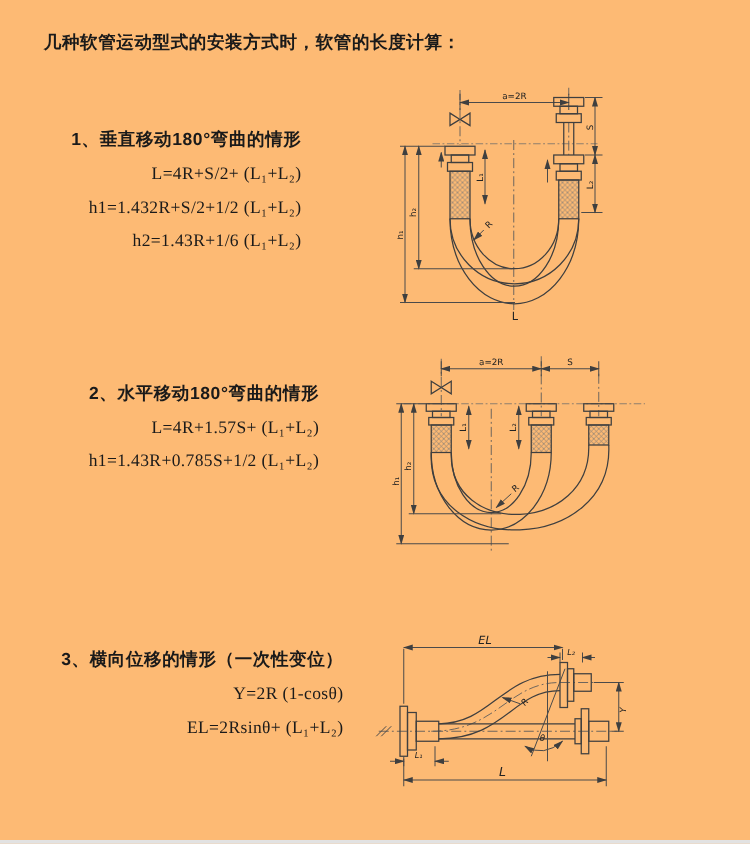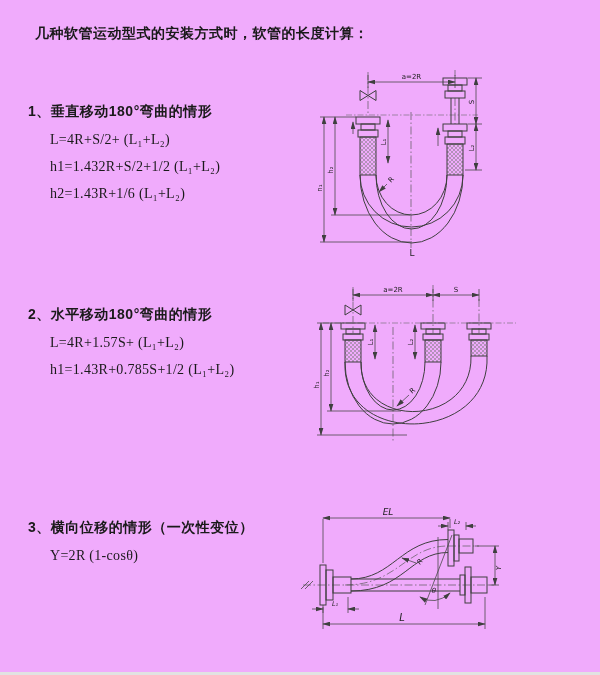--- a/index.html
+++ b/index.html
@@ -1,20 +1,20 @@
 <!DOCTYPE html>
 <html><head>
 <meta charset="utf-8">
 <style>
   html,body{margin:0;padding:0;}
   body{width:600px;height:675px;background:#fdfdfd;position:relative;overflow:hidden;
        font-family:"Liberation Sans","DejaVu Sans",sans-serif;color:#1a1a1a;}
-  .page{position:absolute;inset:0;background:#f0abfc;}
+  .page{position:absolute;inset:0;background:#fdba74;}
   .page-title{position:absolute;left:35px;top:25px;font-size:14px;font-weight:bold;letter-spacing:0.5px;}
-  .section{position:absolute;left:28px;}
+  .section{position:absolute;left:49px;text-align:right;}
   .sec1{top:103px;} .sec2{top:306px;} .sec3{top:519px;}
   .sec-heading{font-size:14px;font-weight:bold;letter-spacing:0.5px;height:18px;}
   .formula{margin:10px 0 0 22px;font-size:14px;line-height:17px;letter-spacing:0.3px;
            font-weight:500;white-space:nowrap;font-family:Liberation Serif, serif;}
   .diagram{position:absolute;}
   .d1{left:318px;top:70px;} .d2{left:311px;top:283px;} .d3{left:298px;top:505px;font-style:italic;}
   svg{display:block;}
   .ln{fill:none;stroke:#3f3f3f;stroke-width:1;}
   .th{fill:none;stroke:#4a4a4a;stroke-width:0.8;}
   .cl{fill:none;stroke:#5a5a5a;stroke-width:0.7;stroke-dasharray:8 2.5 1.5 2.5;}
@@ -39,20 +39,21 @@
 
   <div class="section sec2">
     <div class="sec-heading">2、水平移动180°弯曲的情形</div>
     <div class="formula">L=4R+1.57S+ (L₁+L₂)</div>
     <div class="formula">h1=1.43R+0.785S+1/2 (L₁+L₂)</div>
   </div>
 
   <div class="section sec3">
     <div class="sec-heading">3、横向位移的情形（一次性变位）</div>
     <div class="formula">Y=2R (1-cosθ)</div>
+    <div class="formula">EL=2Rsinθ+ (L₁+L₂)</div>
   </div>
 
   <div class="diagram d1">
     <svg width="185" height="192" viewBox="0 0 185 192">
       <defs>
         <marker id="ar1" viewBox="0 0 10 6" markerWidth="8" markerHeight="5" refX="9" refY="3" orient="auto-start-reverse" markerUnits="userSpaceOnUse">
           <path d="M0 0 L10 3 L0 6 Z" fill="#3f3f3f"></path>
         </marker>
         <pattern id="hp1" width="4" height="4" patternUnits="userSpaceOnUse">
           <path d="M0 4 L4 0 M0 0 L4 4" stroke="#777" stroke-width="0.5" fill="none"></path>

